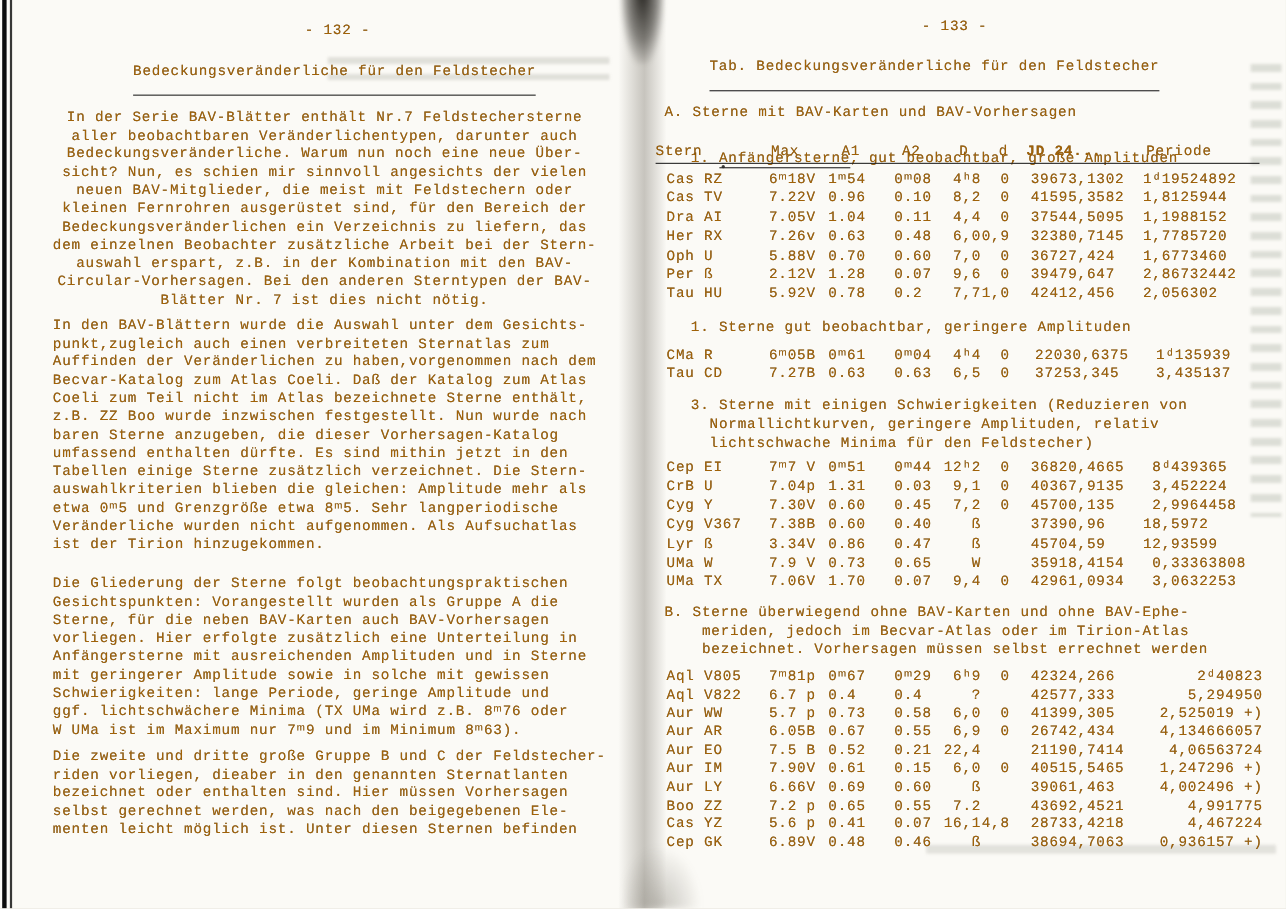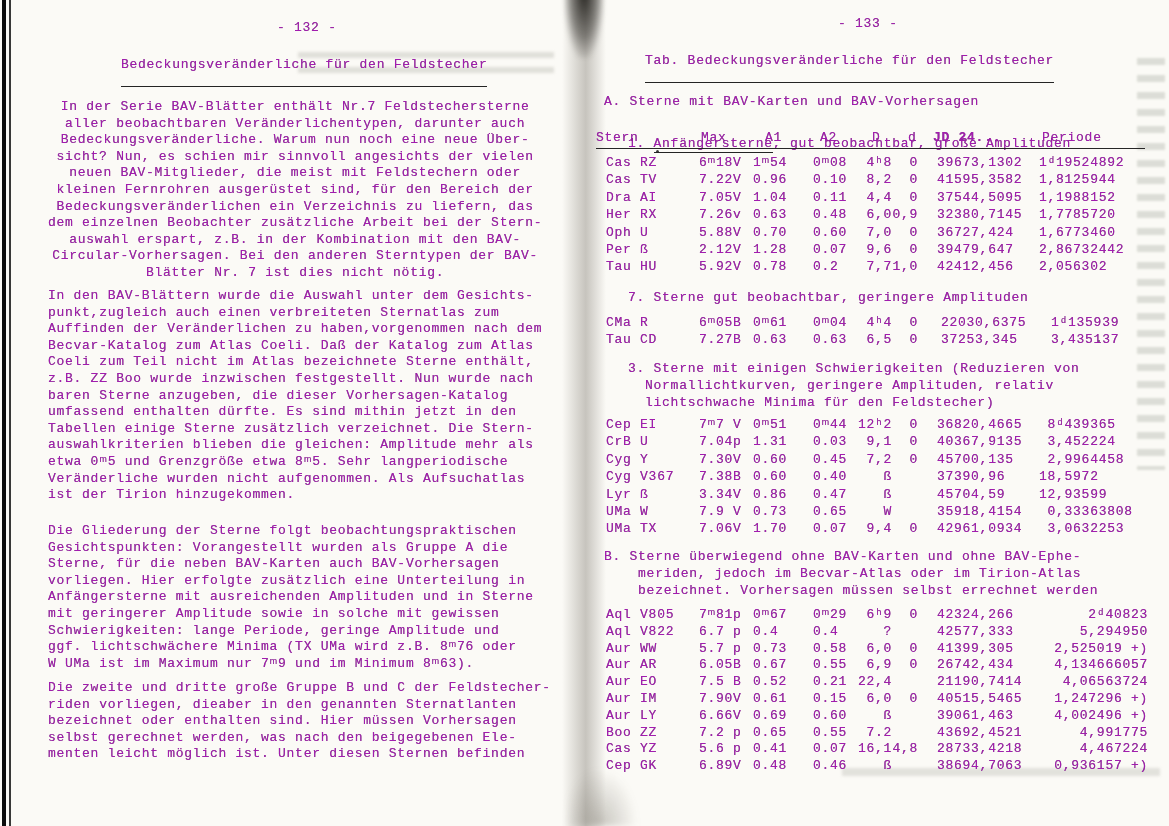--- a/index.html
+++ b/index.html
@@ -1,20 +1,20 @@
 <!DOCTYPE html>
 <html><head>
 <meta charset="utf-8">
 <style>
   html,body{margin:0;padding:0;background:#e8e6e0;}
   .scan{
     position:relative;width:1169px;height:826px;overflow:hidden;
     background:#fbfaf6;
     font-family:"Liberation Mono","DejaVu Sans Mono",monospace;
-    font-size:13px;letter-spacing:0.72px;color:#a21caf;
+    font-size:13px;letter-spacing:0.72px;color:#a16207;
     text-shadow:0 0 0.5px rgba(25,25,25,0.55);
   }
   .abs{position:absolute;}
   .pre{white-space:pre;}
   
   .edge-line-1{left:2px;top:0;width:4px;height:826px;background:#0c0c0c;}
   .edge-line-2{left:9px;top:0;width:2px;height:826px;background:#222;opacity:.9;}
   .crease{left:562px;top:0;width:44px;height:826px;
     background:linear-gradient(90deg,rgba(125,118,105,0) 0%,rgba(100,94,82,0.26) 40%,rgba(92,86,75,0.33) 54%,rgba(125,118,105,0) 100%);}
   .crease-top{left:564px;top:-8px;width:40px;height:66px;
@@ -217,21 +217,21 @@
           <span class="cell c1">5.92V</span>
           <span class="cell c2">0.78</span>
           <span class="cell c3">0.2</span>
           <span class="cell c4">7,7</span>
           <span class="cell c5">1,0</span>
           <span class="cell c6">42412,456</span>
           <span class="cell c7">2,056302</span>
         </div>
       </div>
 
-    <div class="abs pre" style="left:628px;top:290px;">7. Sterne gut beobachtbar, geringere Amplituden</div>
+    <div class="abs pre" style="left:628px;top:290px;">1. Sterne gut beobachtbar, geringere Amplituden</div>
 
     <div class="abs stable t2" style="top:315px;">
         <div class="trow">
           <span class="cell c0">CMa R</span>
           <span class="cell c1">6ᵐ05B</span>
           <span class="cell c2">0ᵐ61</span>
           <span class="cell c3">0ᵐ04</span>
           <span class="cell c4">4ʰ4</span>
           <span class="cell c5">0</span>
           <span class="cell c6">22030,6375</span>

